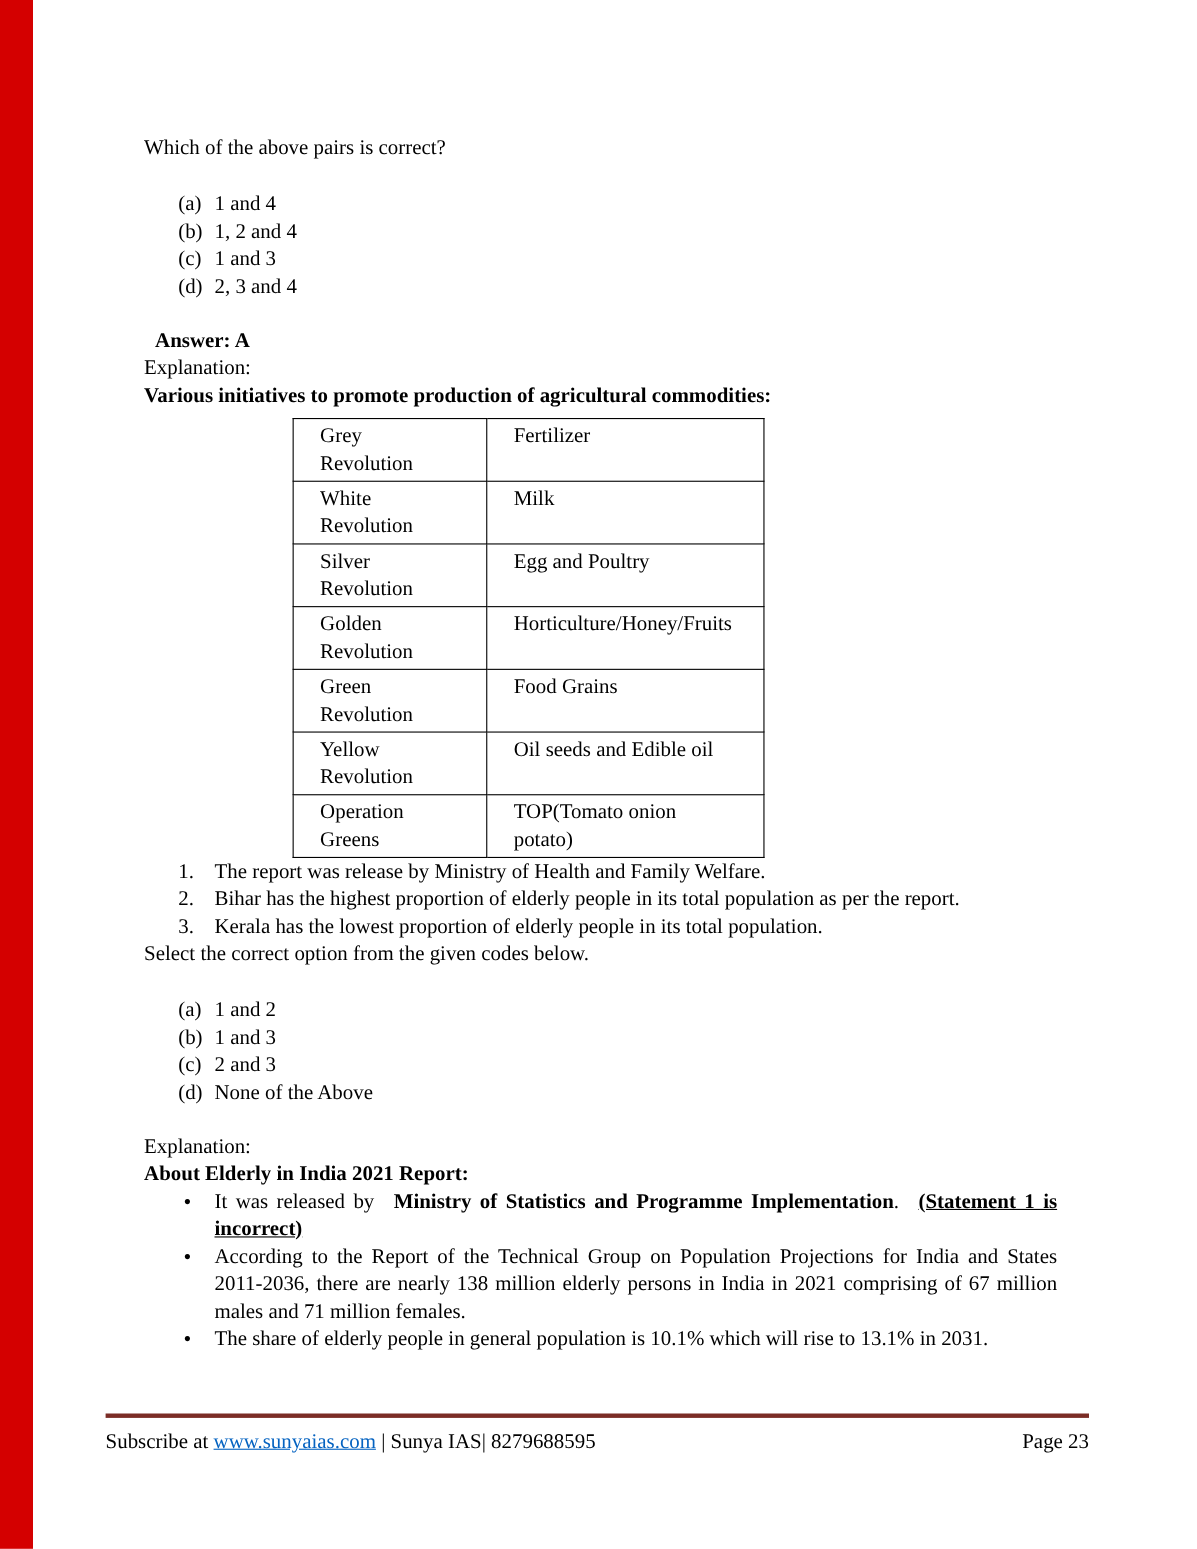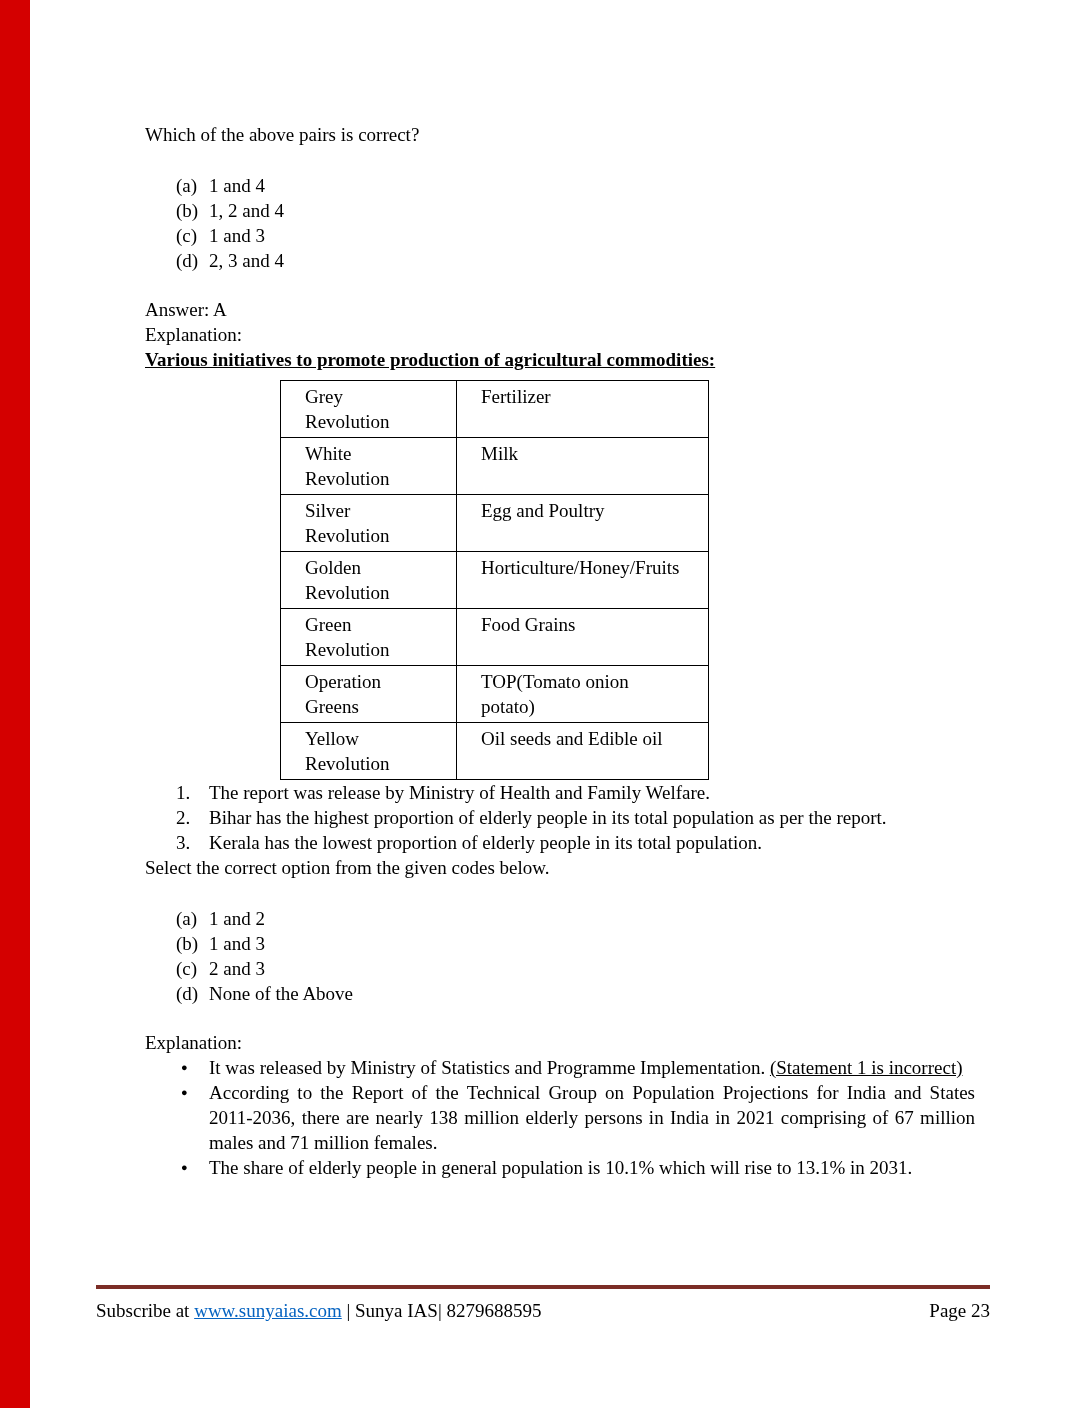--- a/index.html
+++ b/index.html
@@ -7,25 +7,25 @@
   body {
     width:1088px; height:1408px; position:relative; overflow:hidden;
     font-family:"Liberation Serif","DejaVu Serif",serif;
     font-size:19px; color:#000;
   }
   .page { position:absolute; inset:0; background:#fff; }
   .stripe {
     position:absolute; left:0; top:0; width:30px; height:1408px;
     background:var(--stripe,#d40000);
   }
-  .content { position:absolute; left:145px; top:122px; width:830px; }
+  .content { position:absolute; left:131px; top:122px; width:830px; }
   .line { line-height:25px; }
-  .bold { font-weight:normal; }
+  .bold { font-weight:bold;margin-left:10px; }
   .underline { text-decoration:underline; }
-  .heading-underline { font-weight:bold; text-decoration:underline; line-height:25px; }
+  .heading-underline { font-weight:bold; line-height:25px; }
 
   .options { margin:26px 0 0 31px; }
   .opt { display:flex; line-height:25px; }
   .opt .letter { width:33px; flex:none; }
 
   .answer-block { margin-top:24px; }
 
   table.rev { border-collapse:collapse; margin:8px 0 0 135px; }
   table.rev td {
     border:1px solid #000; vertical-align:top;
@@ -104,26 +104,26 @@
         </tr>
         <tr>
           <td class="c1">Golden Revolution</td>
           <td class="c2">Horticulture/Honey/Fruits</td>
         </tr>
         <tr>
           <td class="c1">Green Revolution</td>
           <td class="c2">Food Grains</td>
         </tr>
         <tr>
+          <td class="c1">Yellow Revolution</td>
+          <td class="c2">Oil seeds and Edible oil</td>
+        </tr>
+        <tr>
           <td class="c1">Operation Greens</td>
           <td class="c2">TOP(Tomato onion potato)</td>
-        </tr>
-        <tr>
-          <td class="c1">Yellow Revolution</td>
-          <td class="c2">Oil seeds and Edible oil</td>
         </tr>
       </tbody>
     </table>
 
 
     <div class="statements">
       <div class="stmt">
         <span class="num">1.</span>
         <span>The report was release by Ministry of Health and Family Welfare.</span>
       </div>
@@ -153,20 +153,21 @@
         <span>2 and 3</span>
       </div>
       <div class="opt">
         <span class="letter">(d)</span>
         <span>None of the Above</span>
       </div>
     </div>
 
     <div class="answer-block">
       <p class="line">Explanation:</p>
+      <p class="heading-underline">About Elderly in India 2021 Report:</p>
     </div>
 
     <div class="bullets">
       <div class="bullet">
         <span class="marker">●</span>
         <span class="text"><span>It was released by </span><span class="bold">Ministry of Statistics and Programme Implementation</span><span>. </span><span class="bold underline">(Statement 1 is incorrect)</span></span>
       </div>
       <div class="bullet">
         <span class="marker">●</span>
         <span class="text">According to the Report of the Technical Group on Population Projections for India and States 2011-2036, there are nearly 138 million elderly persons in India in 2021 comprising of 67 million males and 71 million females.</span>

